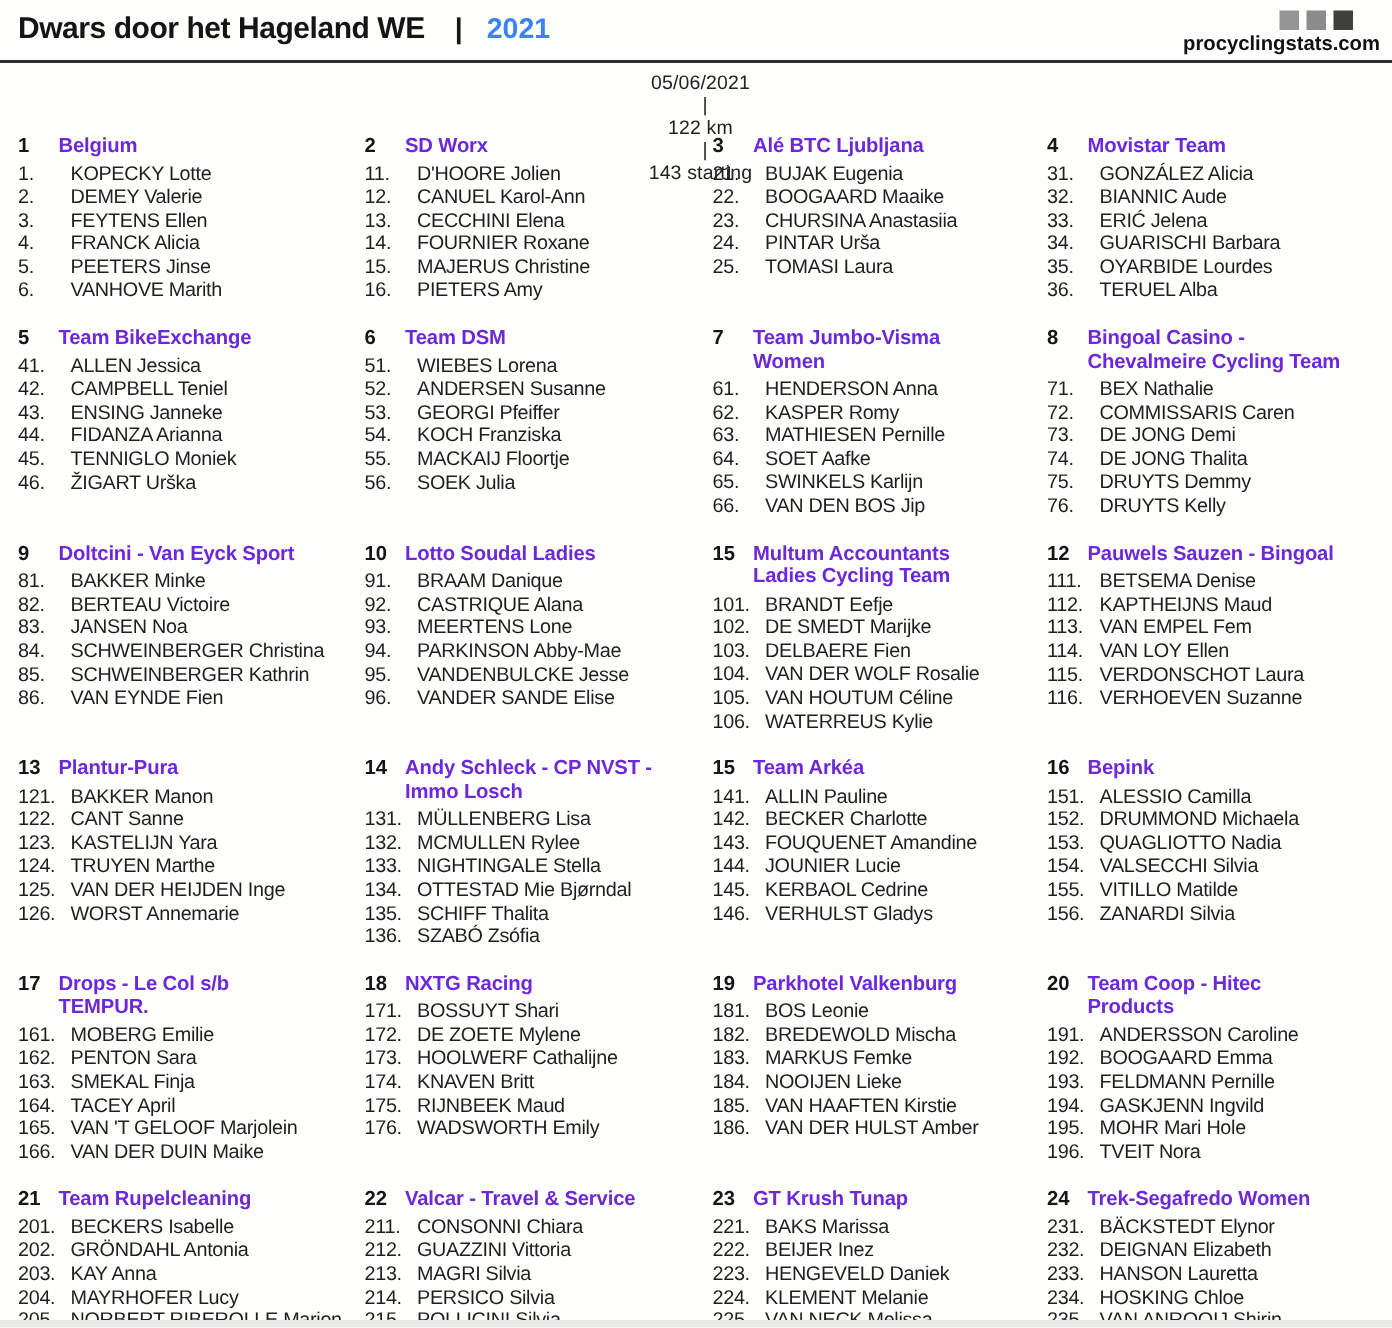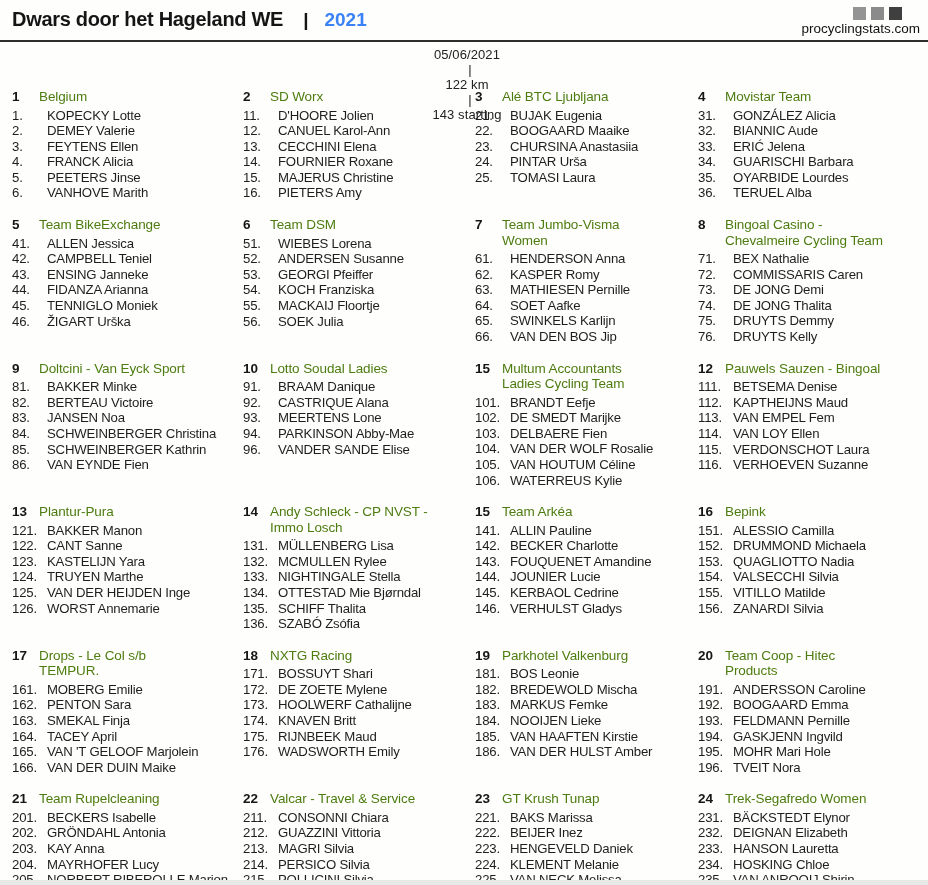--- a/index.html
+++ b/index.html
@@ -16,21 +16,21 @@
   .title-group{display:flex;align-items:baseline;}
   .race-title{
     font-size:20px;font-weight:bold;letter-spacing:-0.3px;color:#151515;
     margin:0;line-height:26px;
   }
   .title-sep{font-size:19px;font-weight:bold;margin:0 16px 0 20px;color:#151515;}
   .race-year{font-size:19px;font-weight:bold;color:#3b82f6;}
   .logo{display:flex;flex-direction:column;align-items:flex-end;padding-right:2px;}
   .logo-squares{display:flex;gap:5px;margin:1px 18px 2px 0;}
   .logo-square{width:13px;height:13px;display:inline-block;}
-  .logo-text{font-size:13.5px;font-weight:normal;color:#111;line-height:14px;}
+  .logo-text{font-size:13.5px;font-weight:bold;color:#111;line-height:14px;}
   .rule{border:none;border-top:2.5px solid #2e2e2e;margin:2px 0 0 0;}
   .meta-row{
     display:flex;align-items:center;padding:5px 0 3px 12px;
     font-size:13px;color:#222;height:20px;flex-direction:column;
   }
   .meta-sep{margin:0 16px;color:#222;}
   .meta-item{letter-spacing:0.1px;}
   .meta-item.first{margin-right:6px;}
   .meta-sep + .meta-item{margin-right:6px;}
   
@@ -41,21 +41,21 @@
     padding:19px 4px 0 12px;
     align-items:start;
   }
   .team-block{padding-right:6px;}
   .team-header{display:flex;margin-bottom:3px;}
   .t-num{
     min-width:27px;font-weight:bold;font-size:13.5px;line-height:15.5px;
     color:#161616;flex-shrink:0;
   }
   .t-name{
-    font-weight:normal;font-size:13.5px;line-height:15.5px;color:#4d7c0f;
+    font-weight:bold;font-size:13.5px;line-height:15.5px;color:#6d28d9;
     white-space:pre-line;letter-spacing:-0.1px;
   }
   .rider-row{display:flex;line-height:15.6px;}
   .r-num{
     min-width:35px;font-size:13.2px;color:#1e1e1e;flex-shrink:0;
     letter-spacing:-0.2px;
   }
   .r-name{
     font-size:13.2px;color:#1e1e1e;white-space:nowrap;letter-spacing:-0.2px;
   }
@@ -375,20 +375,24 @@
         </div>
         <div class="rider-row">
           <span class="r-num">93.</span>
           <span class="r-name">MEERTENS Lone</span>
         </div>
         <div class="rider-row">
           <span class="r-num">94.</span>
           <span class="r-name">PARKINSON Abby-Mae</span>
         </div>
         <div class="rider-row">
+          <span class="r-num">95.</span>
+          <span class="r-name">VANDENBULCKE Jesse</span>
+        </div>
+        <div class="rider-row">
           <span class="r-num">96.</span>
           <span class="r-name">VANDER SANDE Elise</span>
         </div>
       </div>
       <div class="team-block">
         <div class="team-header">
           <span class="t-num">15</span>
           <span class="t-name">Multum Accountants
 Ladies Cycling Team</span>
         </div>

